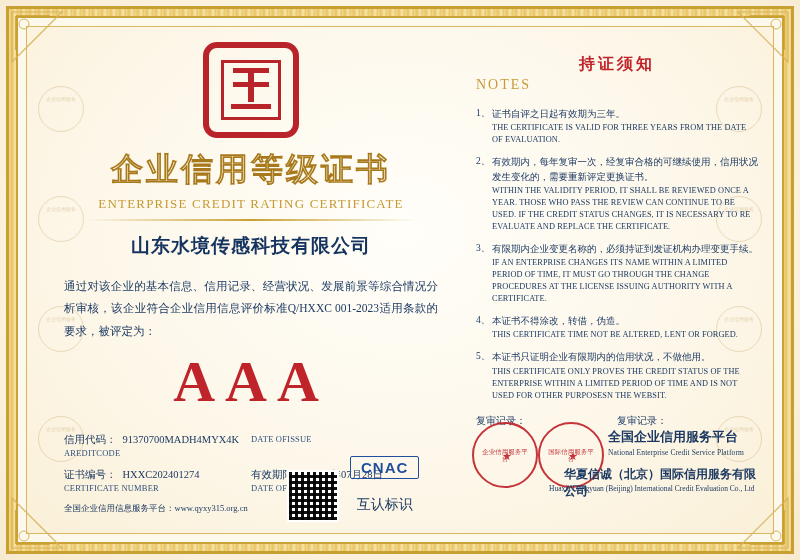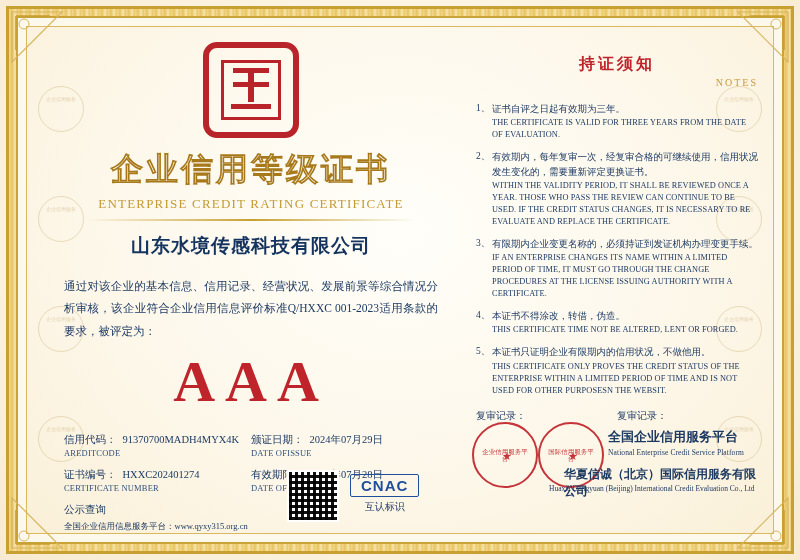--- a/index.html
+++ b/index.html
@@ -112,28 +112,28 @@
     border:2px solid #fff;
   }
   .cnac{
     position:absolute;left:318px;bottom:14px;text-align:center;
   }
   .cnac .box{
     border:1.5px solid #1f4e9c;color:#1f4e9c;font-weight:bold;
     font-size:15px;padding:2px 10px;letter-spacing:1px;
     font-family:"Liberation Sans", sans-serif;border-radius:2px;
   }
-  .cnac .cap{font-size:10px;color:#1d3a63;margin-top:3px;}
+  .cnac .cap{font-size:14px;color:#1d3a63;margin-top:17px;}
 
   
   .notes-title{
     text-align:center;color:#c0242b;font-size:16px;font-weight:bold;letter-spacing:3px;
   }
   .notes-sub{
-    text-align:right;color:#c89a3a;font-size:10px;letter-spacing:2px;margin-top:2px;
+    text-align:left;color:#c89a3a;font-size:14px;letter-spacing:2px;margin-top:2px;
   }
   .notes{margin-top:14px;}
   .note{display:flex;margin-bottom:9px;}
   .num{width:16px;font-size:9.5px;color:#1d3a63;flex:none;}
   .ntext{flex:1;}
   .ncn{font-size:9.5px;color:#1d3a63;line-height:1.5;}
   .nen{font-size:8.3px;color:#1d3a63;line-height:1.45;margin-top:1px;letter-spacing:.1px;}
 
   .review{display:flex;margin-top:12px;}
   .review div{width:50%;font-size:10px;color:#1d3a63;}
@@ -232,37 +232,35 @@
 
       <div class="grade">AAA</div>
 
       <div class="fields">
         <div class="frow">
           <div class="fcell">
             <div><span class="flabel">信用代码：</span><span class="fval">91370700MADH4MYX4K</span></div>
             <div class="fen">AREDITCODE</div>
           </div>
           <div class="fcell">
-            <div><span class="flabel">颁证日期：</span><span class="fval">2024年07月29日</span></div>
             <div class="fen">DATE OFISSUE</div>
           </div>
         </div>
         <div class="frow">
           <div class="fcell">
             <div><span class="flabel">证书编号：</span><span class="fval">HXXC202401274</span></div>
             <div class="fen">CERTIFICATE NUMBER</div>
           </div>
           <div class="fcell">
             <div><span class="flabel">有效期限：</span><span class="fval">2027年07月28日</span></div>
             <div class="fen">DATE OFEXPIRY</div>
           </div>
         </div>
       </div>
 
-      <div class="pub">公示查询</div>
       <div class="puburl">全国企业信用信息服务平台：www.qyxy315.org.cn</div>
 
       <div class="qr"></div>
 
       <div class="cnac">
         <div class="box">CNAC</div>
         <div class="cap">互认标识</div>
       </div>
     </div>
 

